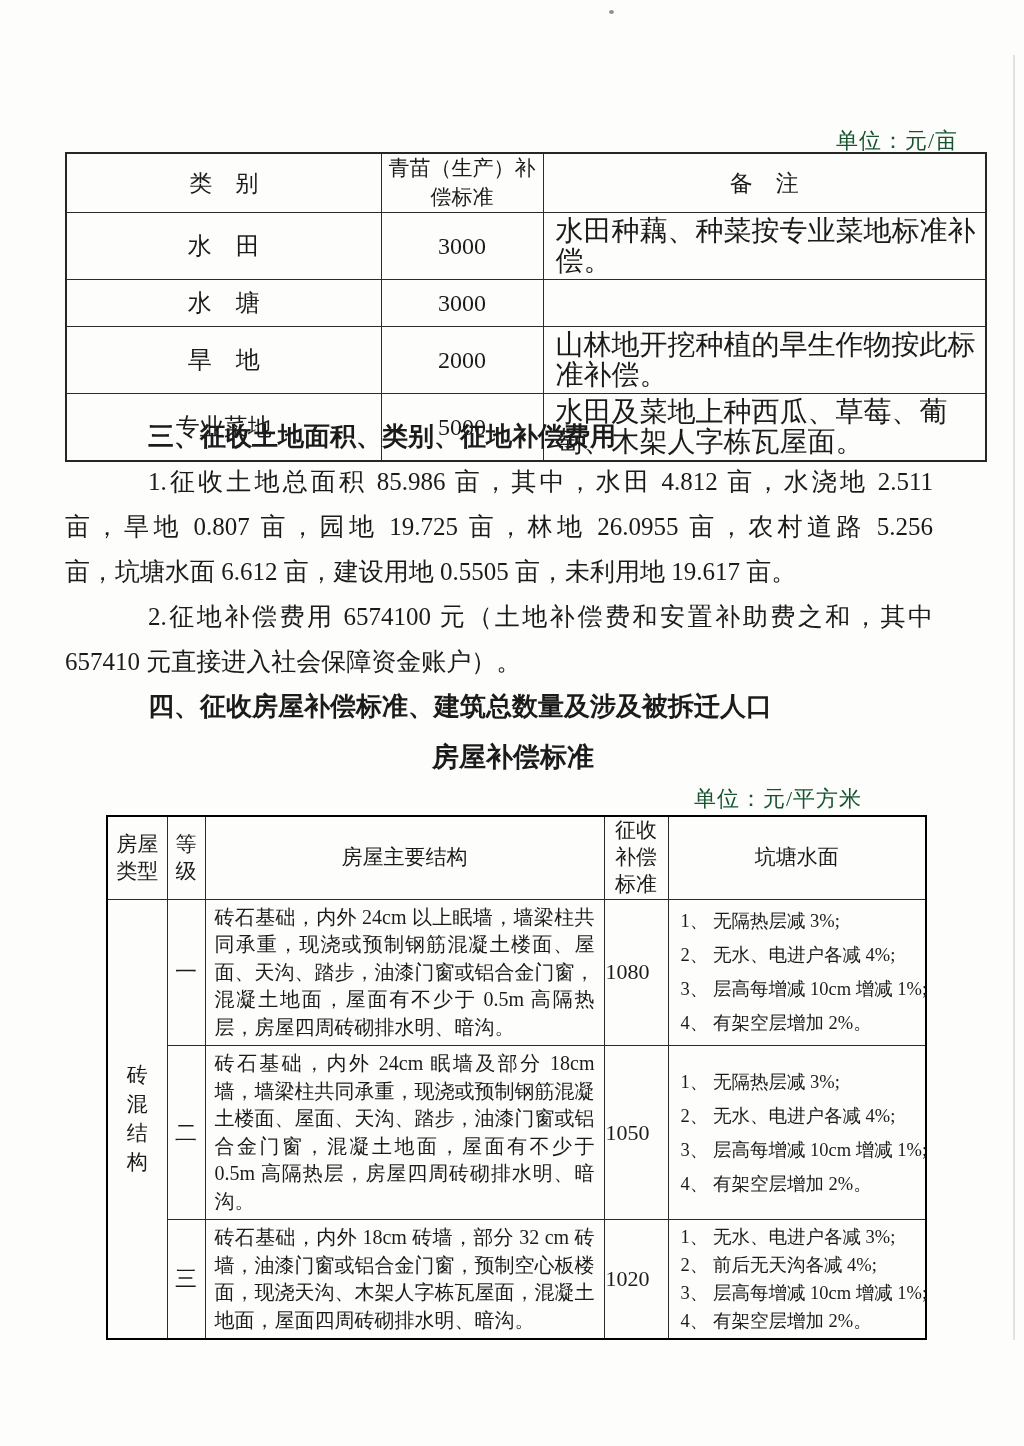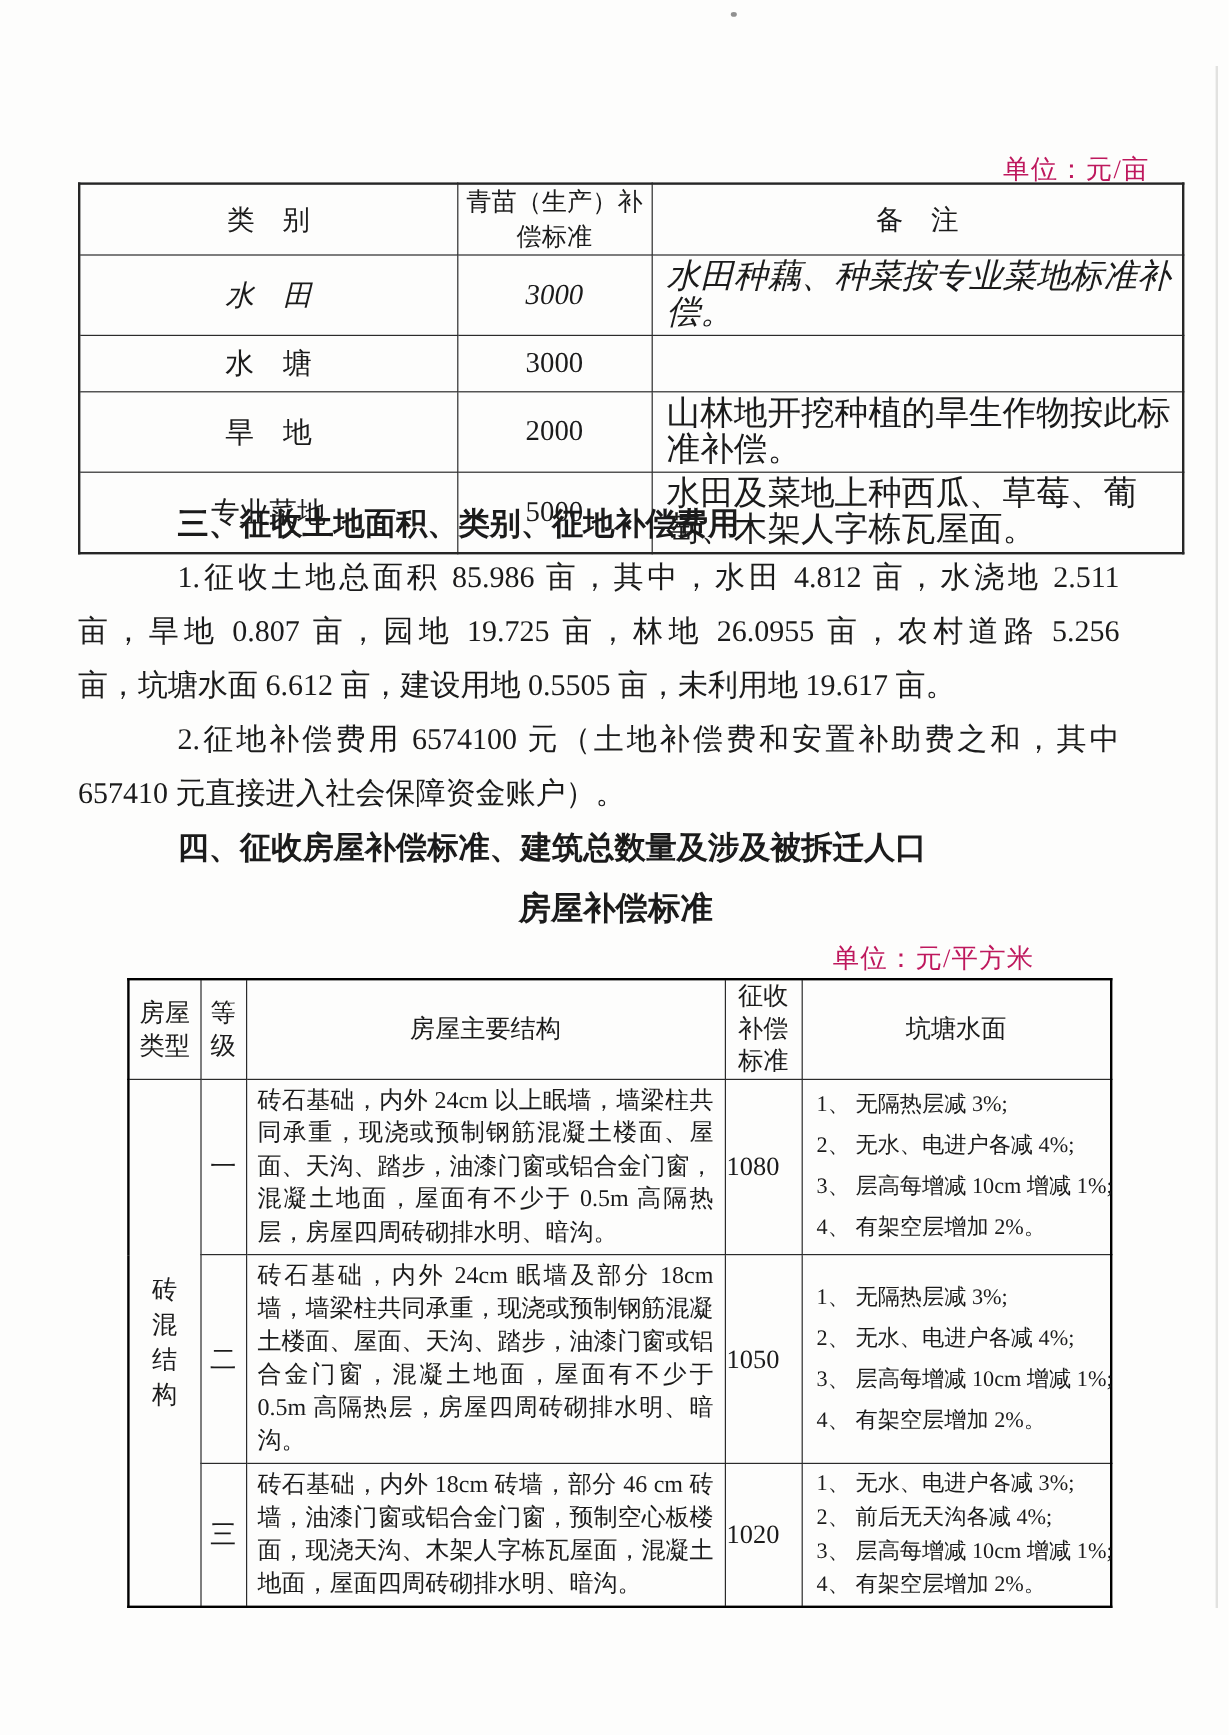--- a/index.html
+++ b/index.html
@@ -6,21 +6,21 @@
   .page {
     position:relative; width:1024px; height:1446px; margin:0 auto;
     background:#fdfdfc; color:#1b1b1b; overflow:hidden;
     font-family:"Liberation Serif","DejaVu Serif",serif;
   }
   
   .dot { position:absolute; left:609px; top:10px; width:5px; height:4px; background:#909090; border-radius:50%; }
   .edge { position:absolute; left:1013px; top:55px; width:2px; height:1285px; background:#e2e2e0; }
 
   
-  .unit { position:absolute; font-size:22px; color:#be185d; letter-spacing:1px; }
+  .unit { position:absolute; font-size:22px; color:#14532d; letter-spacing:1px; }
   .unit1 { top:126px; right:66px; }
   .unit2 { top:784px; right:162px; }
 
   
   table { border-collapse:collapse; position:absolute; table-layout:fixed; }
   .t1 { left:65px; top:152px; width:920px; border:2px solid #262626; }
   .t1 th, .t1 td { border:1.5px solid #2b2b2b; vertical-align:middle; font-weight:normal; }
   .t1 th { font-size:23px; text-align:center; }
   .t1 th.mid-h { font-size:21px; line-height:29px; padding:0 2px; }
   .t1 td.cat { text-align:center; font-size:24px; }
@@ -64,21 +64,21 @@
         <col style="width:443px">
     </colgroup>
     <thead>
       <tr style="height:55px">
         <th>类　别</th>
         <th class="mid-h">青苗（生产）补偿标准</th>
         <th>备　注</th>
       </tr>
     </thead>
     <tbody>
-        <tr style="height: 49px; font-style: italic;">
+        <tr style="height: 49px;">
           <td class="cat">水　田</td>
           <td class="std">3000</td>
           <td class="rem">水田种藕、种菜按专业菜地标准补偿。</td>
         </tr>
         <tr style="height: 47px;">
           <td class="cat">水　塘</td>
           <td class="std">3000</td>
           <td class="rem"></td>
         </tr>
         <tr style="height: 48px;">
@@ -148,21 +148,21 @@
           <td class="std2">1050</td>
           <td class="factors">
             <div>1、 无隔热层减 3%;</div>
             <div>2、 无水、电进户各减 4%;</div>
             <div>3、 层高每增减 10cm 增减 1%;</div>
             <div>4、 有架空层增加 2%。</div>
           </td>
         </tr>
         <tr style="height: 114px;">
           <td class="grade">三</td>
-          <td class="struct">砖石基础，内外 18cm 砖墙，部分 46 cm 砖墙，油漆门窗或铝合金门窗，预制空心板楼面，现浇天沟、木架人字栋瓦屋面，混凝土地面，屋面四周砖砌排水明、暗沟。</td>
+          <td class="struct">砖石基础，内外 18cm 砖墙，部分 32 cm 砖墙，油漆门窗或铝合金门窗，预制空心板楼面，现浇天沟、木架人字栋瓦屋面，混凝土地面，屋面四周砖砌排水明、暗沟。</td>
           <td class="std2">1020</td>
           <td class="factors tight">
             <div>1、 无水、电进户各减 3%;</div>
             <div>2、 前后无天沟各减 4%;</div>
             <div>3、 层高每增减 10cm 增减 1%;</div>
             <div>4、 有架空层增加 2%。</div>
           </td>
         </tr>
       </tbody>
   </table>

